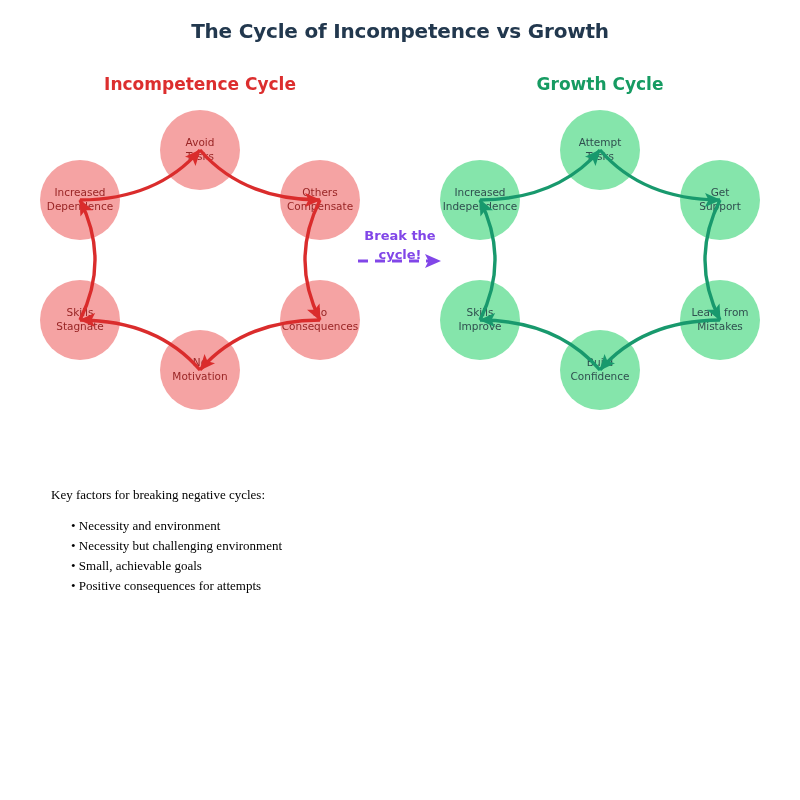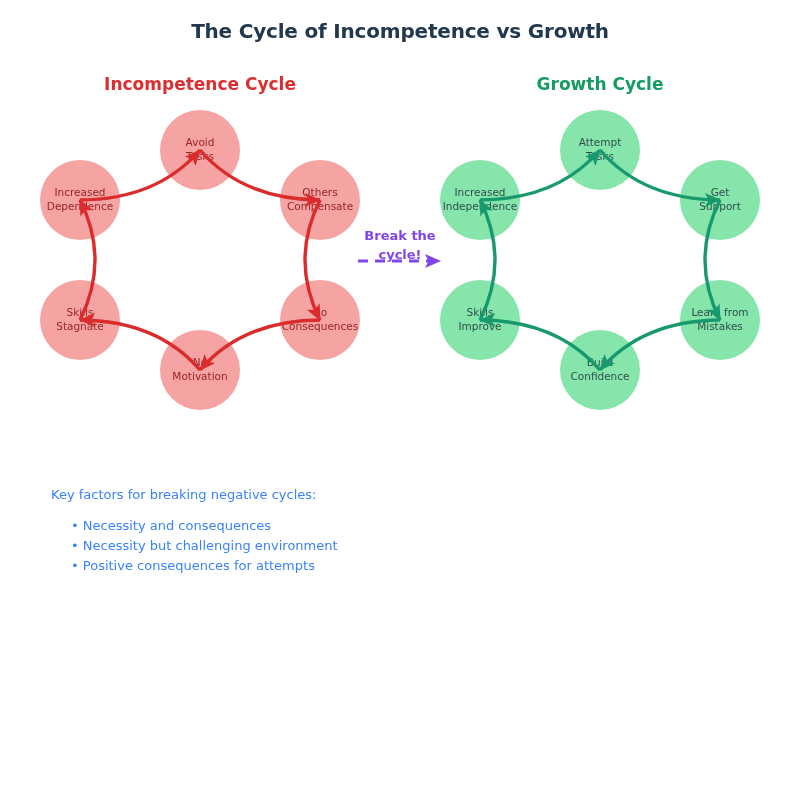--- a/index.html
+++ b/index.html
@@ -83,22 +83,23 @@
           <path class="cycle-arrow" stroke="#18996D" d="M 480 320 Q 510.0 260.0 480 200" marker-end="url(#head-growth)"></path>
           <path class="cycle-arrow" stroke="#18996D" d="M 480 200 Q 557.3 199.5 600 150" marker-end="url(#head-growth)"></path>
         </g>
       </g>
 
     <text class="break-label" x="400" y="240" style="fill: rgb(129, 70, 232);">Break the</text>
     <text class="break-label" x="400" y="259" style="fill: rgb(129, 70, 232);">cycle!</text>
     <path class="break-arrow" d="M 358 261 L 431 261" marker-end="url(#head-break)" style="stroke: rgb(129, 70, 232);"></path>
   </svg>
 
-  <div class="factors" style="color: #3b82f6;">
+  <div class="factors" style="color: #000000; font-family: Liberation Serif, serif;">
     <div class="factors-heading">Key factors for breaking negative cycles:</div>
     <ul class="factors-list" id="factors-list">
-        <li>Necessity and consequences</li>
+        <li>Necessity and environment</li>
         <li>Necessity but challenging environment</li>
+        <li>Small, achievable goals</li>
         <li>Positive consequences for attempts</li>
       </ul>
   </div>
 
 </div>
 
 </body></html>

